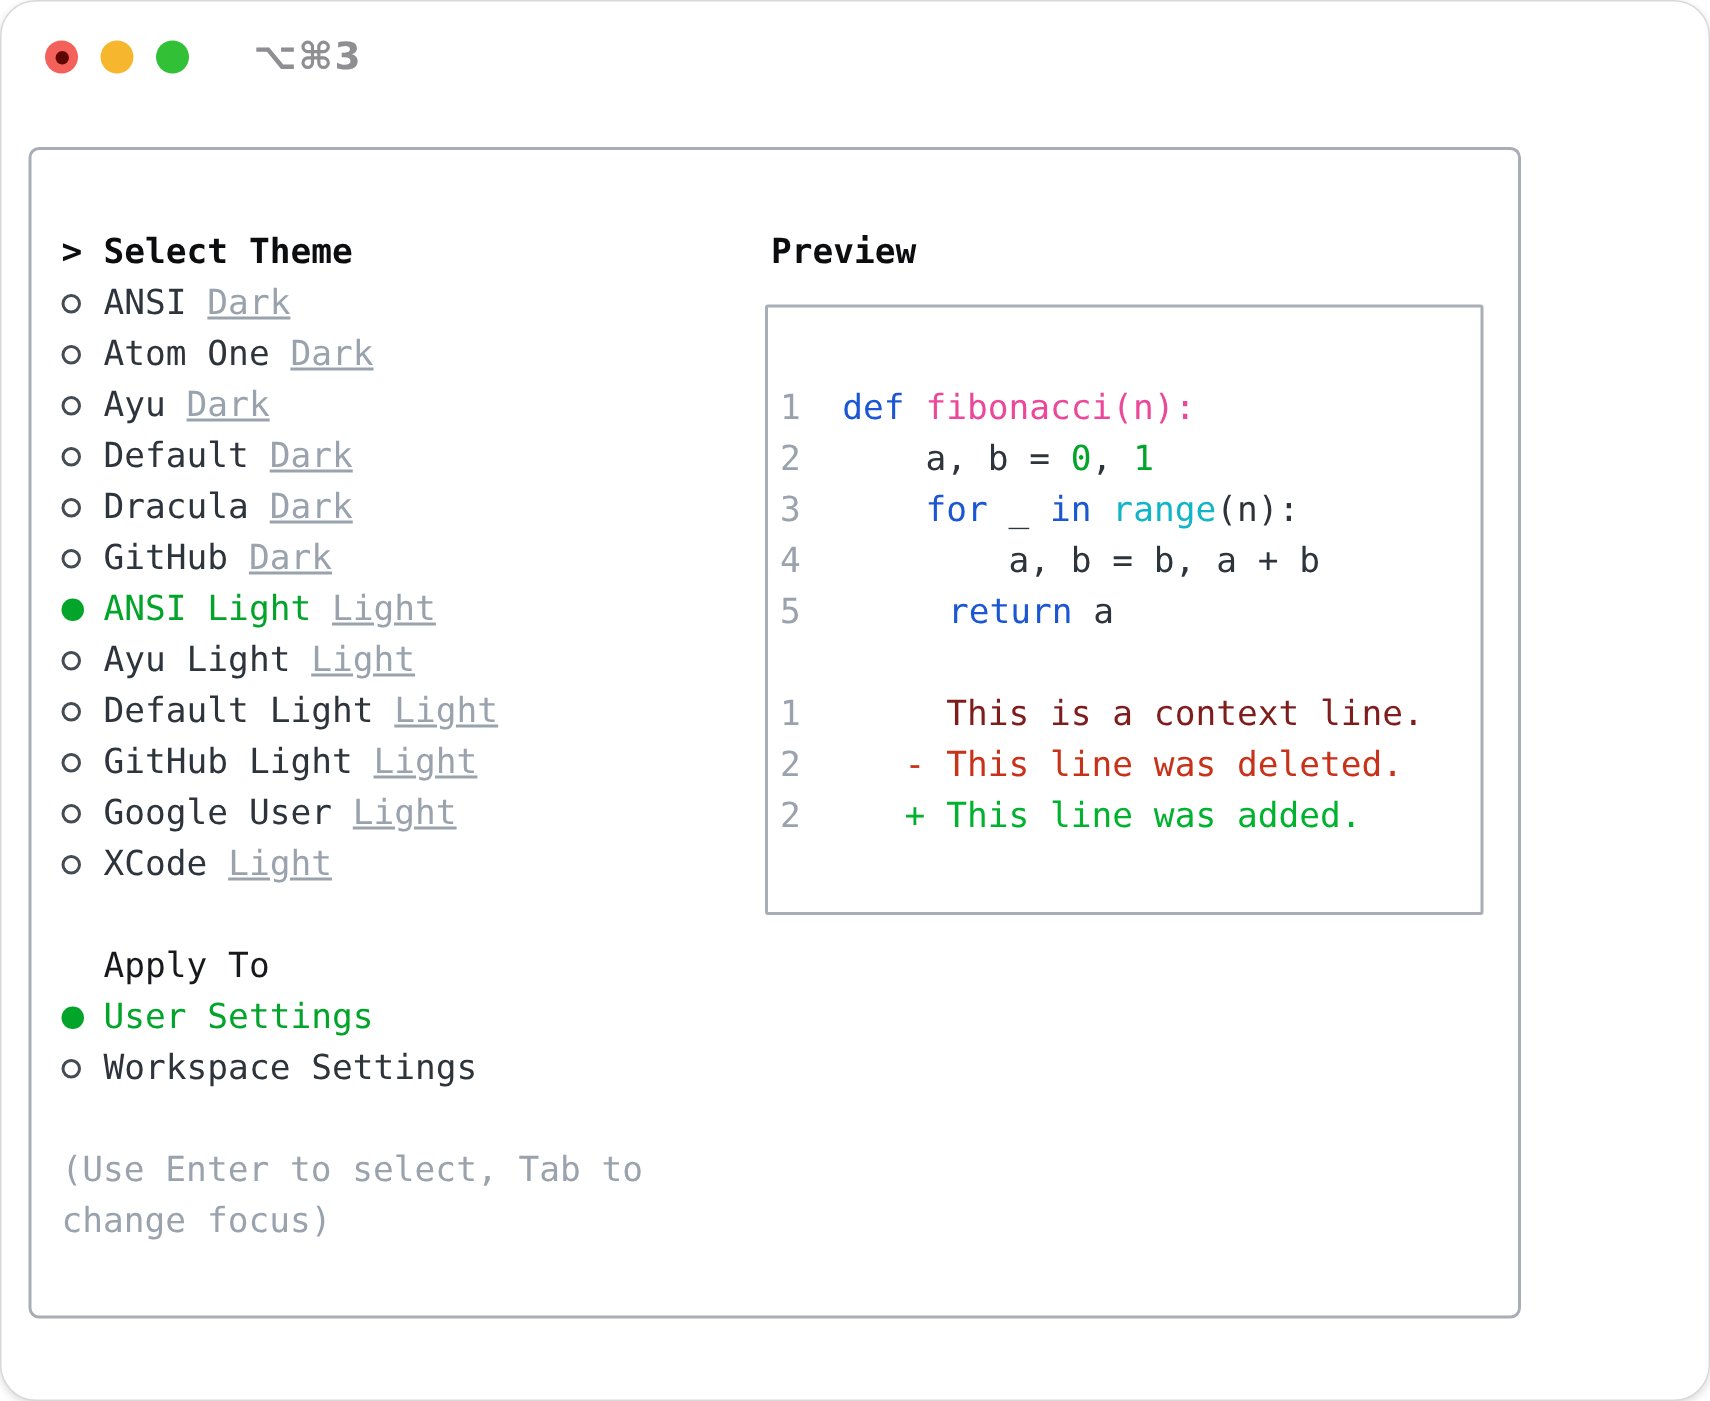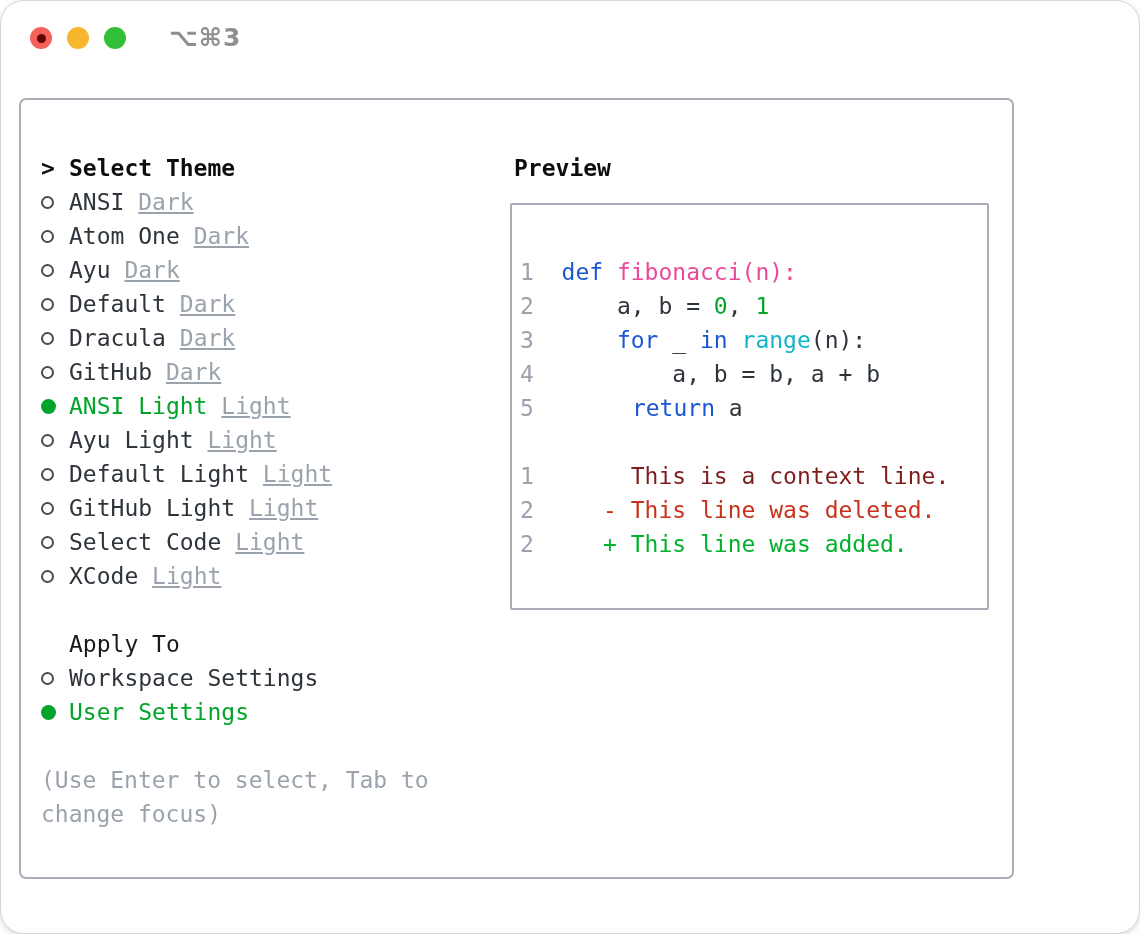--- a/index.html
+++ b/index.html
@@ -153,48 +153,48 @@
             <span class="marker">
               <span class="circle"></span>
             </span>
             <span class="name">GitHub Light</span>
             <span class="tag">Light</span>
           </div>
           <div class="row">
             <span class="marker">
               <span class="circle"></span>
             </span>
-            <span class="name">Select Code</span>
+            <span class="name">Google User</span>
             <span class="tag">Light</span>
           </div>
           <div class="row">
             <span class="marker">
               <span class="circle"></span>
             </span>
             <span class="name">XCode</span>
             <span class="tag">Light</span>
           </div>
         </div>
 
       <div class="spacer"></div>
 
       <div class="row subheader">Apply To</div>
 
       <div id="apply-options">
           <div class="row">
             <span class="marker">
+              <span class="dotsel"></span>
+            </span>
+            <span class="name sel">User Settings</span>
+          </div>
+          <div class="row">
+            <span class="marker">
               <span class="circle"></span>
             </span>
             <span class="name">Workspace Settings</span>
-          </div>
-          <div class="row">
-            <span class="marker">
-              <span class="dotsel"></span>
-            </span>
-            <span class="name sel">User Settings</span>
           </div>
         </div>
 
       <div class="spacer"></div>
 
       <div class="help">(Use Enter to select, Tab to change focus)</div>
     </div>
 
     <div class="preview-title">Preview</div>
 

